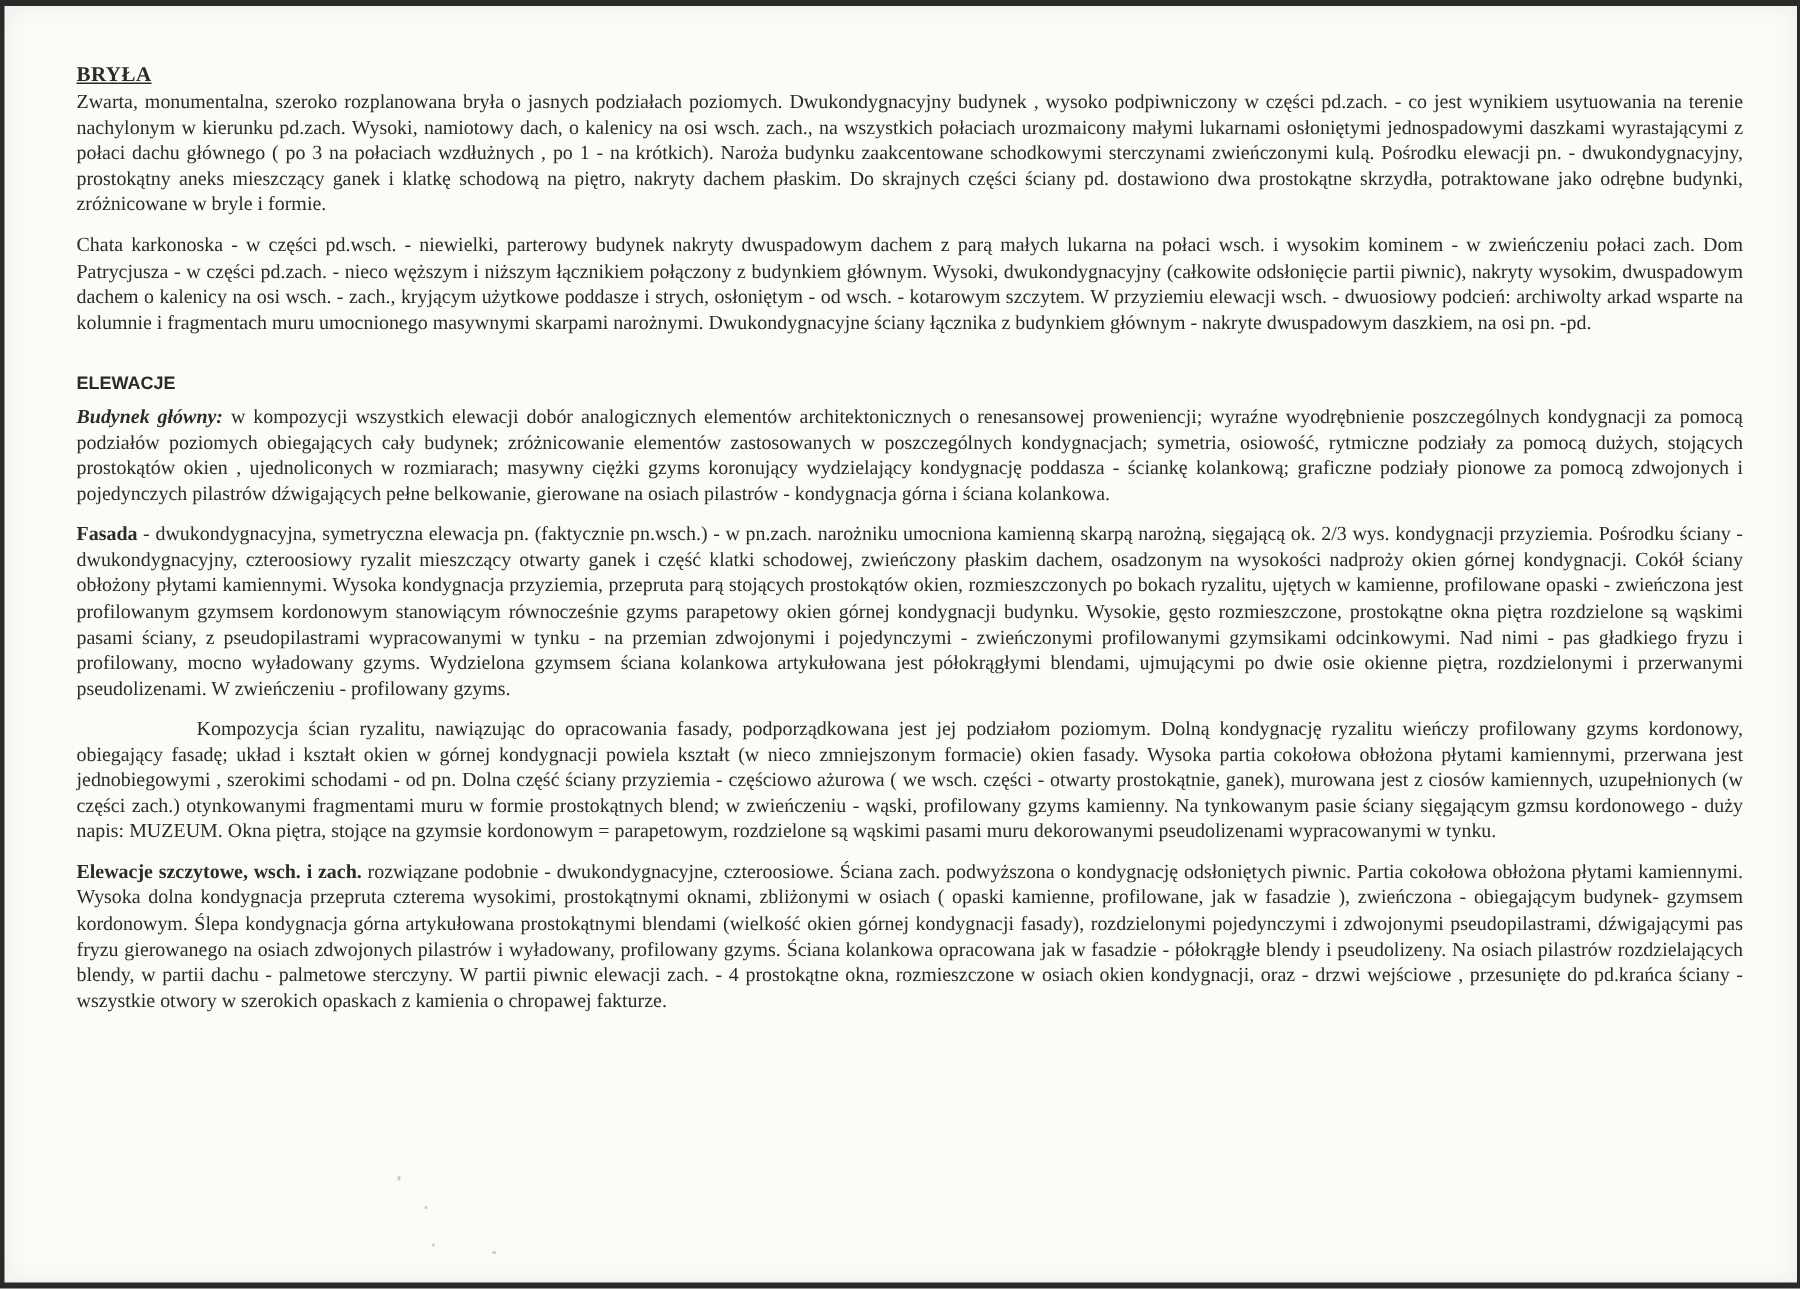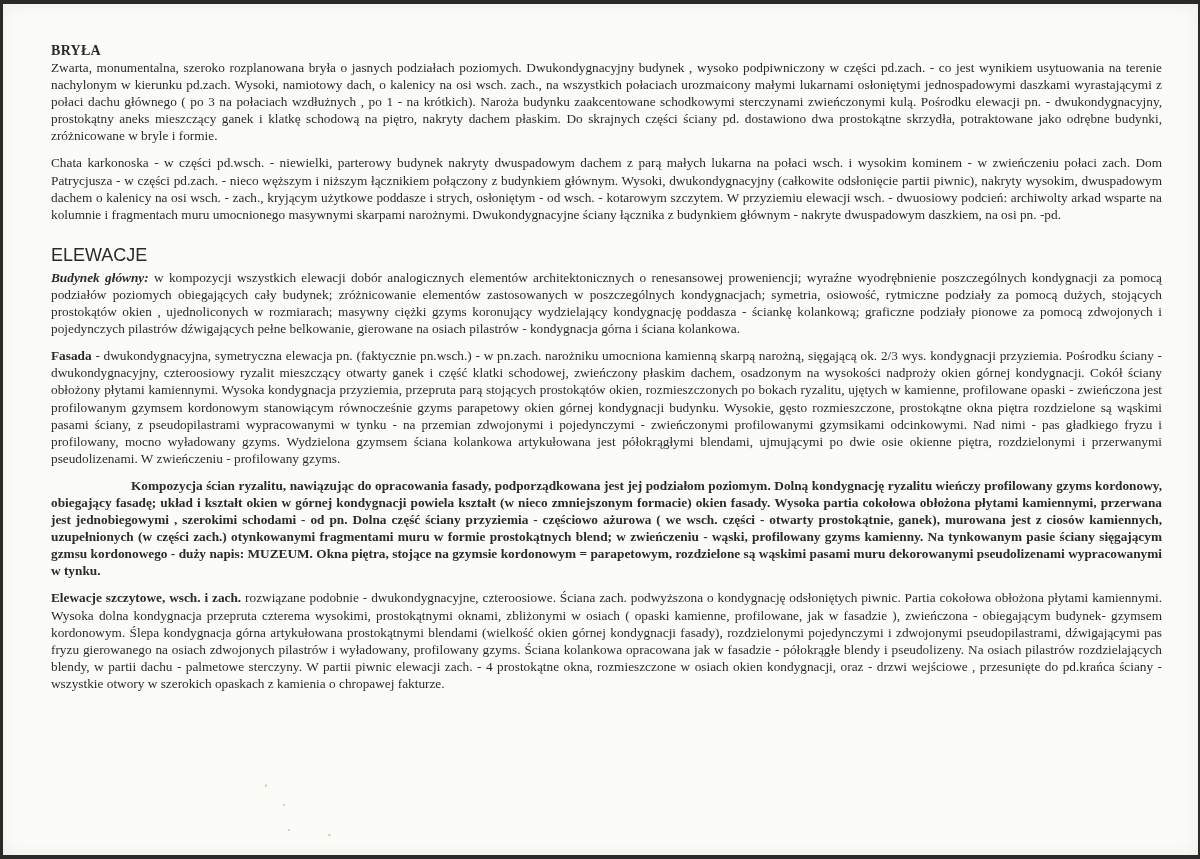--- a/index.html
+++ b/index.html
@@ -15,32 +15,32 @@
   }
   .content {
     position:absolute; left:48px; top:38px; width:1111px;
     font-family:"Liberation Serif", serif;
     font-size:13.3px; line-height:17.1px;
     color:#2b2b2b;
   }
   .content p { margin:0; text-align:justify; }
   .h-serif {
     font-family:"Liberation Serif", serif; font-weight:bold;
-    font-size:14px; letter-spacing:0.3px; margin:0; line-height:17px;
+    font-size:14px; letter-spacing:0.3px; margin:0; line-height:17px;text-decoration:underline;
   }
   .h-sans {
-    font-family:"Liberation Sans", sans-serif; font-weight:normal;
-    font-size:18px; margin:0 0 5px 0; line-height:17px; color:#2a2a2a;
+    font-family:"Liberation Sans", sans-serif; font-weight:bold;
+    font-size:12px; margin:0 0 5px 0; line-height:17px; color:#2a2a2a;
   }
   .gap { height:10px; }
   .gap-lg { height:14px; }
   .it { }
   .bi { font-weight:bold; }
   .b { font-weight:bold;font-style:italic; }
-  .indent { text-indent:80px;font-weight:bold; }
+  .indent { text-indent:80px; }
   .speck { position:absolute; background:#c9c9c0; border-radius:50%; }
 </style>
 </head>
 <body>
 
 <div class="page">
   <div class="content">
 
     <h2 class="h-serif">BRYŁA</h2>
     <p>Zwarta, monumentalna, szeroko rozplanowana bryła o jasnych podziałach poziomych. Dwukondygnacyjny budynek , wysoko podpiwniczony w części pd.zach. - co jest wynikiem usytuowania na  terenie nachylonym w kierunku pd.zach. Wysoki, namiotowy dach, o kalenicy na osi wsch. zach., na wszystkich połaciach urozmaicony małymi lukarnami osłoniętymi jednospadowymi daszkami wyrastającymi  z połaci dachu  głównego ( po 3  na połaciach wzdłużnych , po 1  - na krótkich). Naroża budynku zaakcentowane schodkowymi sterczynami zwieńczonymi kulą. Pośrodku elewacji pn. - dwukondygnacyjny, prostokątny aneks mieszczący ganek i klatkę schodową na piętro, nakryty dachem płaskim.  Do skrajnych części ściany pd. dostawiono dwa prostokątne skrzydła, potraktowane jako odrębne budynki, zróżnicowane w bryle i formie.</p>

